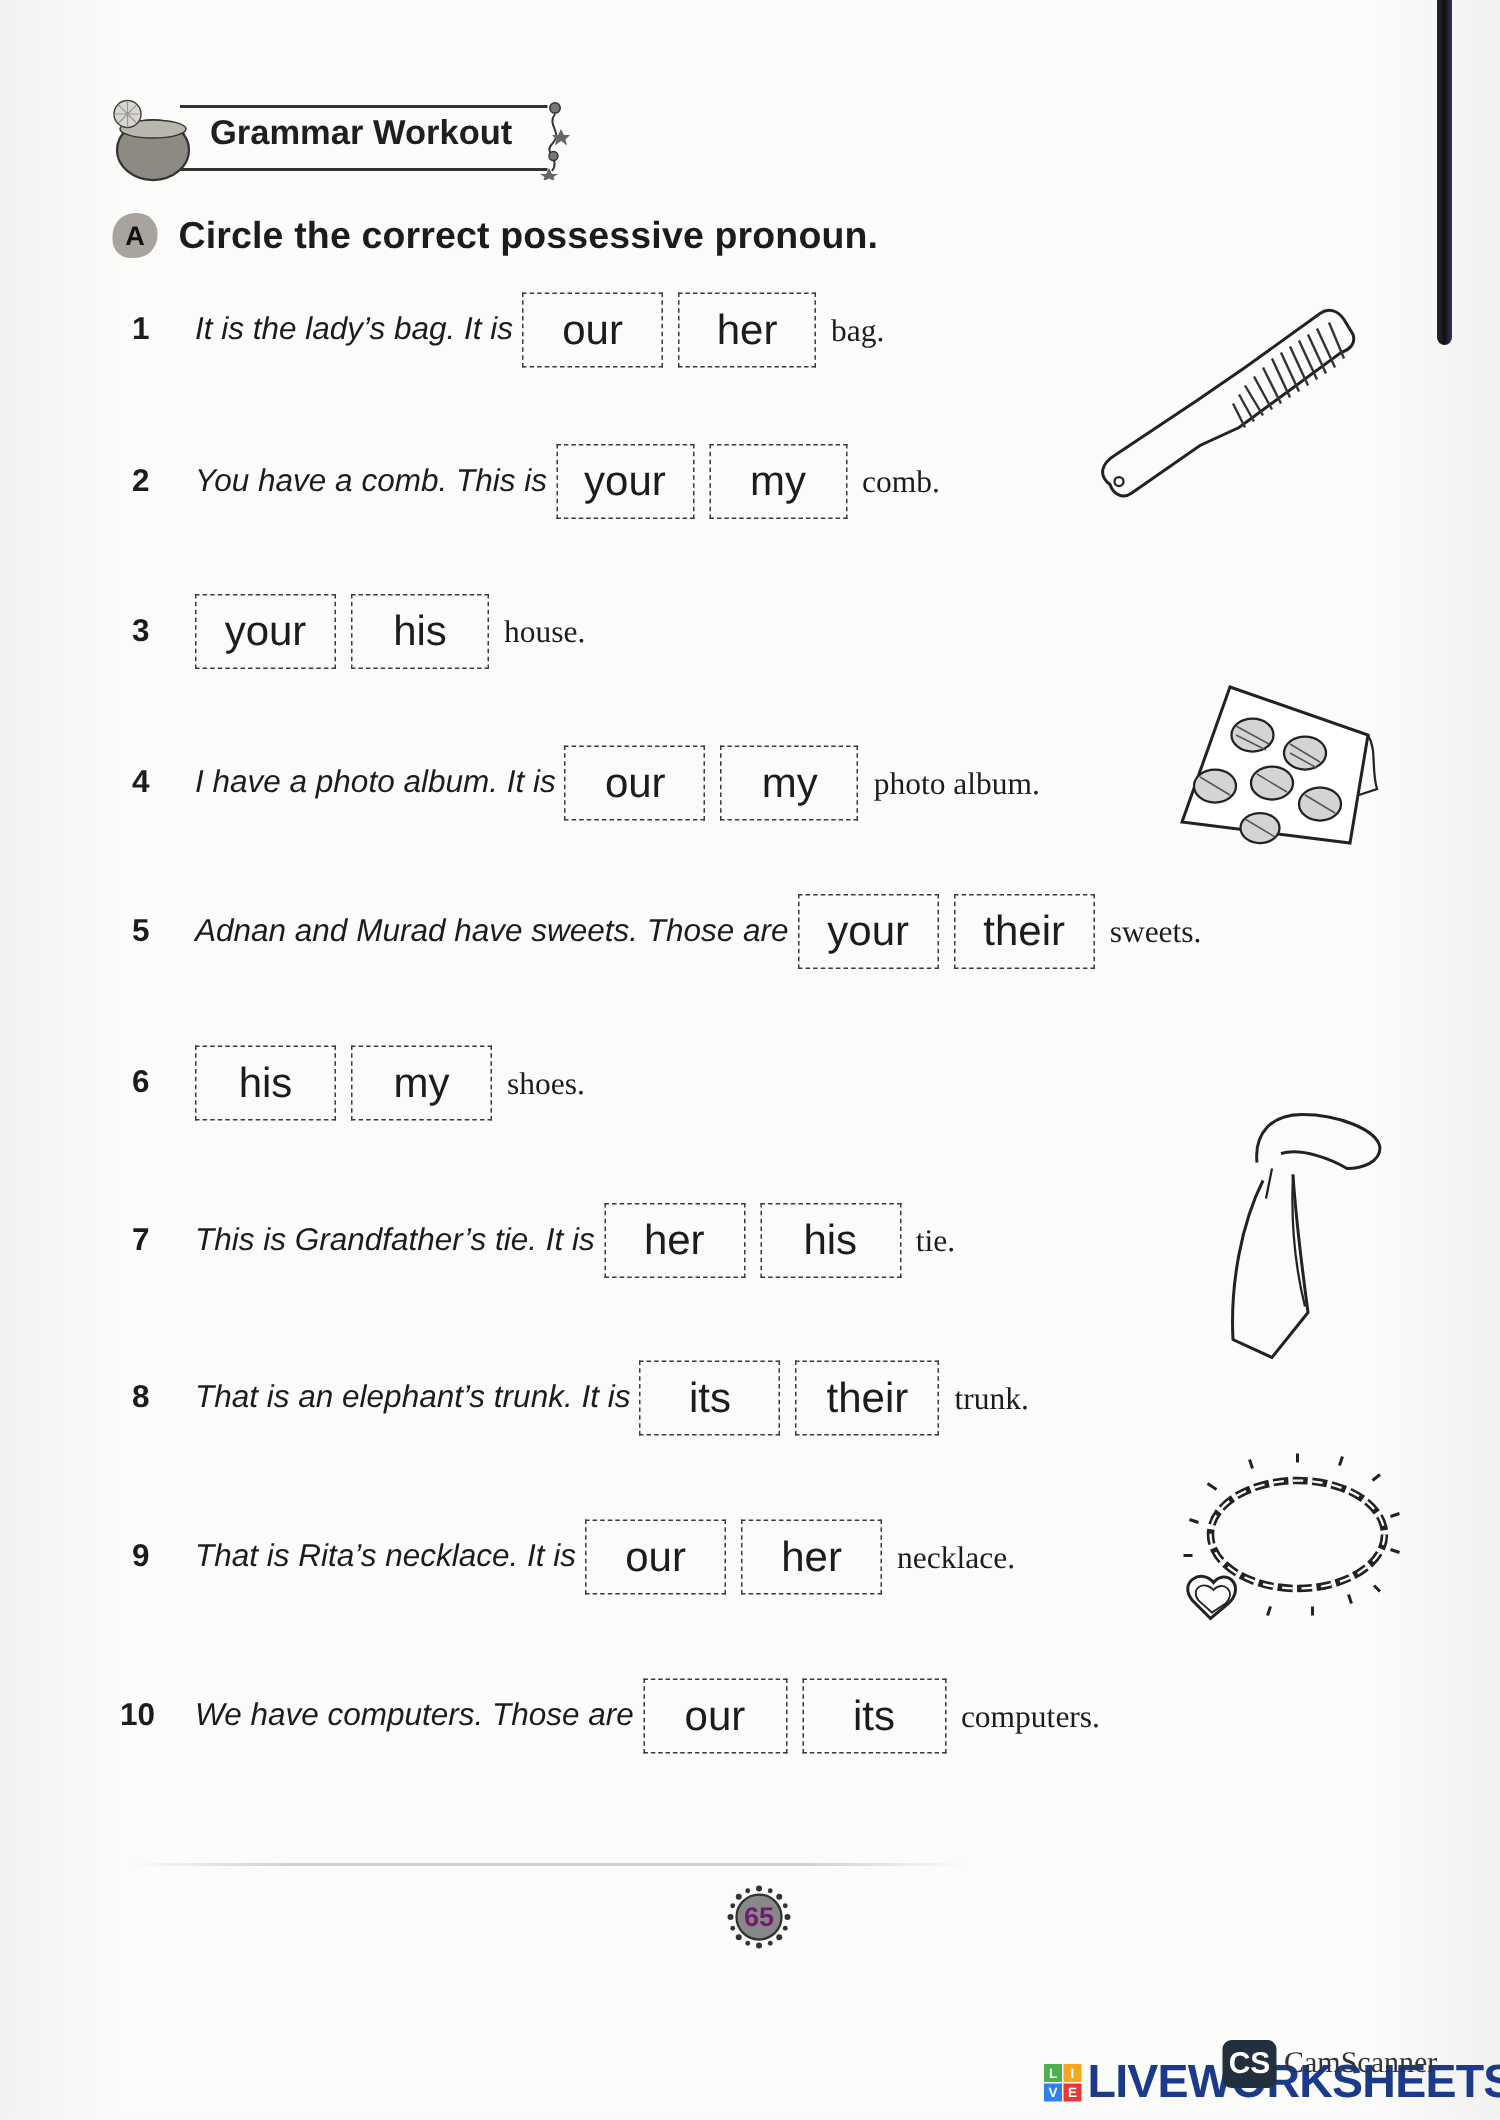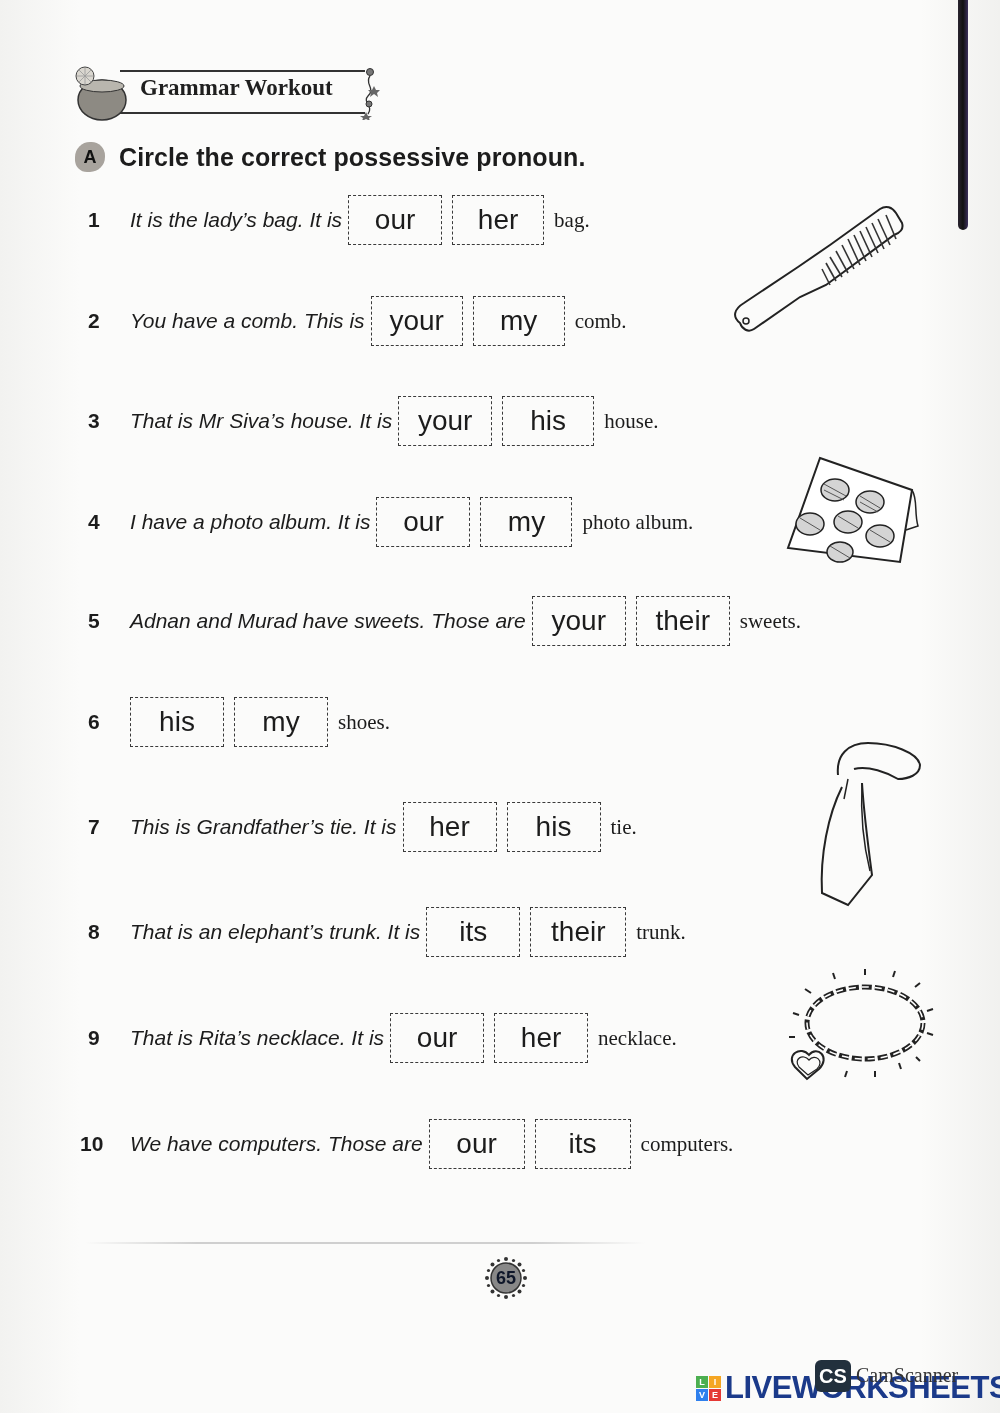--- a/index.html
+++ b/index.html
@@ -23,21 +23,21 @@
     position:absolute; left:75px; top:62px; width:310px; height:60px;
   }
   .header-banner .line-top {
     position:absolute; left:45px; top:8px; width:245px; height:2px; background:#333;
   }
   .header-banner .line-bot {
     position:absolute; left:45px; top:50px; width:245px; height:2px; background:#333;
   }
   .header-title {
     position:absolute; left:65px; top:13px;
-    font-family:Liberation Serif, serif;
+    font-family:Liberation Sans, sans-serif;
     font-weight:bold; font-size:23px; color:#1f1f1f; white-space:nowrap;
   }
   .coconut-icon { position:absolute; left:0; top:2px; }
   .vine-icon { position:absolute; left:285px; top:6px; }
 
   .section-a {
     position:absolute; left:75px; top:140px; height:34px;
     display:flex; align-items:center;
   }
   .section-badge {
@@ -61,21 +61,21 @@
   .q-tail { margin-left:0px;font-family:Liberation Serif, serif; }
 
   .illus { position:absolute; }
 
   .page-number {
     position:absolute; left:484px; top:1256px; width:44px; height:44px;
   }
   .page-number span {
     position:absolute; left:0; top:0; width:44px; height:44px;
     display:flex; align-items:center; justify-content:center;
-    font-weight:bold; font-size:18px; color:#0f172a;
+    font-weight:bold; font-size:18px; color:#701a75;
   }
 
   .footer-brand {
     position:absolute; left:696px; top:1370px; height:36px; display:flex; align-items:center;
   }
   .lw-logo {
     display:grid; grid-template-columns:12px 12px; grid-template-rows:12px 12px; gap:1px; margin-right:4px;
   }
   .lw-logo div { font-size:9px; font-weight:bold; color:#fff; display:flex; align-items:center; justify-content:center; }
   .lw-text { font-weight:bold; font-size:31px; color:#1b3a8a; letter-spacing:-0.5px; }
@@ -134,21 +134,20 @@
 <div class="question" style="left:88px; top:294px;">
   <span class="q-num">2</span>
   <span class="q-text">You have a comb. This is</span>
   <span class="choice" style="width:90px">your</span>
   <span class="choice" style="width:90px">my</span>
   <span class="q-tail">comb.</span>
 </div>
 
 <div class="question" style="left:88px; top:394px;">
   <span class="q-num">3</span>
-  <span class="q-text">That is Mr Siva’s house. It is</span>
   <span class="choice" style="width:92px">your</span>
   <span class="choice" style="width:90px">his</span>
   <span class="q-tail">house.</span>
 </div>
 
 <div class="question" style="left:88px; top:495px;">
   <span class="q-num">4</span>
   <span class="q-text">I have a photo album. It is</span>
   <span class="choice" style="width:92px">our</span>
   <span class="choice" style="width:90px">my</span>

